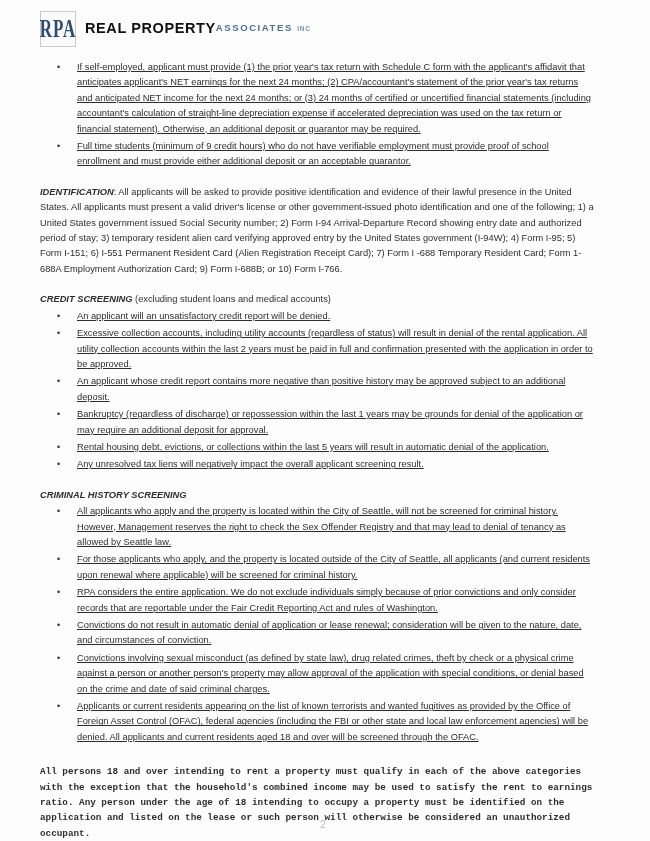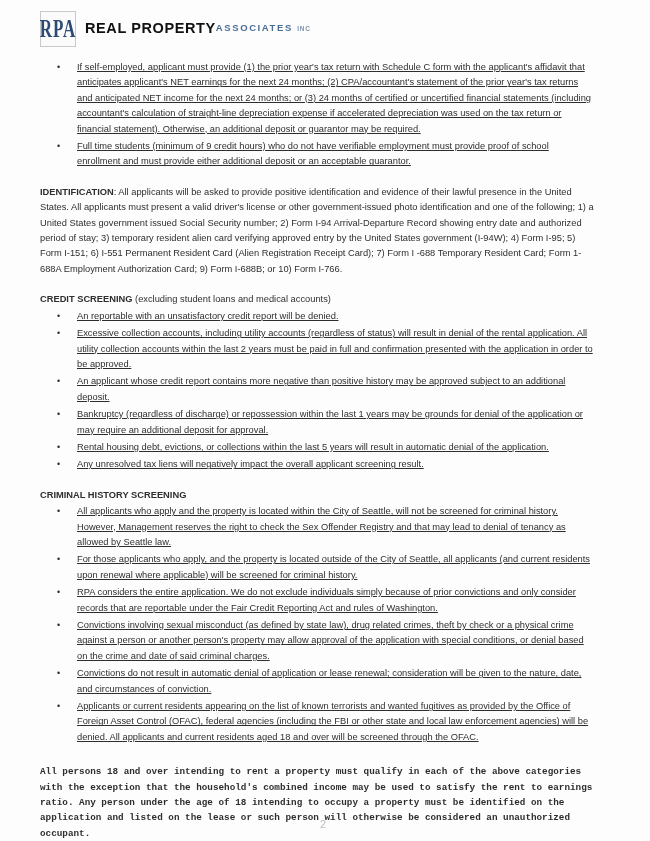--- a/index.html
+++ b/index.html
@@ -87,21 +87,21 @@
     text-decoration: underline;
   }
   ul.bullets li::before {
     content: "\2022";
     position: absolute;
     left: 17px;
     top: 0;
     font-size: 9px;
   }
   .section { margin-top: 15px; }
-  .section-heading-inline { font-weight: bold; }
+  .section-heading-inline { font-weight: bold; font-style: italic; }
   .para { margin: 0; }
   .heading-line { margin: 0 0 1px 0; }
   .closing {
     margin-top: 19px;
     font-weight: bold;
     font-family: Liberation Mono, monospace;
   }
   
   .footer {
     margin-top: 16px;
@@ -139,37 +139,37 @@
     </ul>
   </div>
 
   <div class="doc-text section">
     <p class="para"><span class="section-heading-inline">IDENTIFICATION</span><span>: All applicants will be asked to provide positive identification and evidence of their lawful presence in the United States. All applicants must present a valid driver's license or other government-issued photo identification and one of the following; 1) a United States government issued Social Security number; 2) Form I-94 Arrival-Departure Record showing entry date and authorized period of stay; 3) temporary resident alien card verifying approved entry by the United States government (I-94W); 4) Form I-95; 5) Form I-151; 6) I-551 Permanent Resident Card (Alien Registration Receipt Card); 7) Form I -688 Temporary Resident Card; Form 1-688A Employment Authorization Card; 9) Form I-688B; or 10) Form I-766.</span></p>
   </div>
 
   <div class="doc-text section">
     <p class="para heading-line"><span class="section-heading-inline">CREDIT SCREENING</span><span> (excluding student loans and medical accounts)</span></p>
     <ul class="bullets">
-      <li>An reportable with an unsatisfactory credit report will be denied.</li>
+      <li>An applicant will an unsatisfactory credit report will be denied.</li>
       <li>Excessive collection accounts, including utility accounts (regardless of status) will result in denial of the rental application. All utility collection accounts within the last 2 years must be paid in full and confirmation presented with the application in order to be approved.</li>
       <li>An applicant whose credit report contains more negative than positive history may be approved subject to an additional deposit.</li>
       <li>Bankruptcy (regardless of discharge) or repossession within the last 1 years may be grounds for denial of the application or may require an additional deposit for approval.</li>
       <li>Rental housing debt, evictions, or collections within the last 5 years will result in automatic denial of the application.</li>
       <li>Any unresolved tax liens will negatively impact the overall applicant screening result.</li>
     </ul>
   </div>
 
   <div class="doc-text section">
     <p class="para heading-line section-heading-inline">CRIMINAL HISTORY SCREENING</p>
     <ul class="bullets">
       <li>All applicants who apply and the property is located within the City of Seattle, will not be screened for criminal history. However, Management reserves the right to check the Sex Offender Registry and that may lead to denial of tenancy as allowed by Seattle law.</li>
       <li>For those applicants who apply, and the property is located outside of the City of Seattle, all applicants (and current residents upon renewal where applicable) will be screened for criminal history.</li>
       <li>RPA considers the entire application. We do not exclude individuals simply because of prior convictions and only consider records that are reportable under the Fair Credit Reporting Act and rules of Washington.</li>
+      <li>Convictions do not result in automatic denial of application or lease renewal; consideration will be given to the nature, date, and circumstances of conviction.</li>
       <li>Convictions involving sexual misconduct (as defined by state law), drug related crimes, theft by check or a physical crime against a person or another person's property may allow approval of the application with special conditions, or denial based on the crime and date of said criminal charges.</li>
-      <li>Convictions do not result in automatic denial of application or lease renewal; consideration will be given to the nature, date, and circumstances of conviction.</li>
       <li>Applicants or current residents appearing on the list of known terrorists and wanted fugitives as provided by the Office of Foreign Asset Control (OFAC), federal agencies (including the FBI or other state and local law enforcement agencies) will be denied. All applicants and current residents aged 18 and over will be screened through the OFAC.</li>
     </ul>
   </div>
 
   <p class="doc-text closing">All persons 18 and over intending to rent a property must qualify in each of the above categories with the exception that the household's combined income may be used to satisfy the rent to earnings ratio. Any person under the age of 18 intending to occupy a property must be identified on the application and listed on the lease or such person will otherwise be considered an unauthorized occupant.</p>
 
   <div class="doc-text footer">
     <p class="footer-line">7500 Roosevelt Way NE, Seattle, WA 98115</p>
 
   </div>

